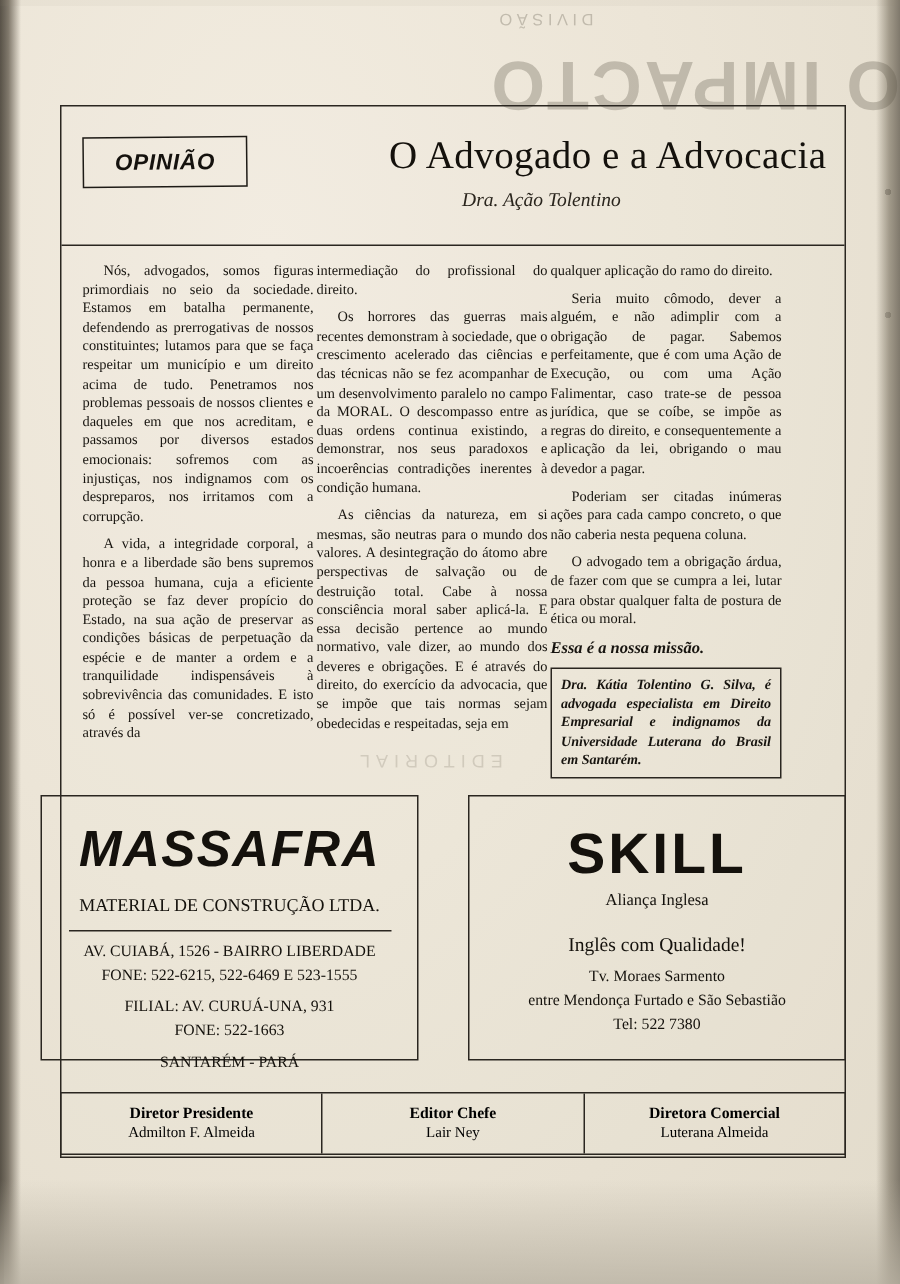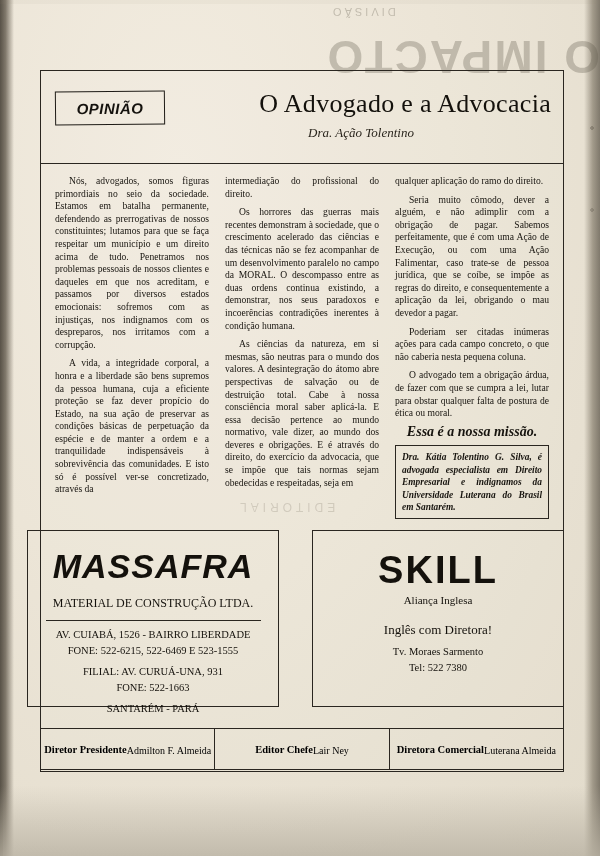--- a/index.html
+++ b/index.html
@@ -139,43 +139,43 @@
     font-size: 13px;
     color:#2a251d;
   }
 
   
   .cols{
     position:absolute;
     left: 14px; top: 104px;
     width: 494px;
     display:flex;
-    gap: 16px;
+    gap: 2px;
   }
   .col{
     width: 154px;
     font-size: 9.6px;
     line-height: 12.6px;
     text-align: justify;
     color:#17140f;
     font-family:"Liberation Serif", serif;
     hyphens: auto;
   }
   .col p{
     margin: 0 0 6px 0;
     text-indent: 14px;
   }
   .col p.noindent{ text-indent:0; }
 
   .tagline{
     margin: 4px 0 7px 0;
-    text-align: center;
+    text-align: left;
     font-weight: bold;
     font-style: italic;
-    font-size: 14px;
+    font-size: 11px;
   }
 
   .bio{
     border: 1px solid #2a2620;
     padding: 5px 6px;
     font-style: italic;
     font-weight: bold;
     font-size: 9.4px;
     line-height: 12.4px;
     text-align: justify;
@@ -244,21 +244,21 @@
   .footer{
     position:absolute;
     left: 40px; top: 728px;
     width: 522px; height: 40px;
     border:1.2px solid #2a2620;
     display:flex;
   }
   .fcell{
     flex:1;
     display:flex;
-    flex-direction:row;
+    flex-direction:column;
     align-items:center;
     justify-content:center;
     border-right:1px solid #2a2620;
     font-family:"Liberation Serif", serif;
   }
   .fcell:last-child{ border-right:none; }
   .frole{ font-weight:bold; font-size:10.5px; }
   .fname{ font-size:10px; margin-top:2px; }
 
   .binding-dots{
@@ -323,22 +323,23 @@
     <div class="ad-line">AV. CUIABÁ, 1526 - BAIRRO LIBERDADE</div>
     <div class="ad-line tight">FONE: 522-6215, 522-6469 E 523-1555</div>
     <div class="ad-line">FILIAL: AV. CURUÁ-UNA, 931</div>
     <div class="ad-line tight">FONE: 522-1663</div>
     <div class="ad-line">SANTARÉM - PARÁ</div>
   </div>
 
   <div class="ad ad-right">
     <div class="ad-title2">SKILL</div>
     <div class="ad-sub-small">Aliança Inglesa</div>
-    <div class="ad-mid">Inglês com Diretora!</div>
+    <div class="ad-mid">Inglês com Qualidade!</div>
     <div class="ad-line">Tv. Moraes Sarmento</div>
+    <div class="ad-line tight">entre Mendonça Furtado e São Sebastião</div>
     <div class="ad-line tight">Tel: 522 7380</div>
   </div>
 
   <div class="footer">
     <div class="fcell">
       <div class="frole">Diretor Presidente</div>
       <div class="fname">Admilton F. Almeida</div>
     </div>
     <div class="fcell">
       <div class="frole">Editor Chefe</div>

